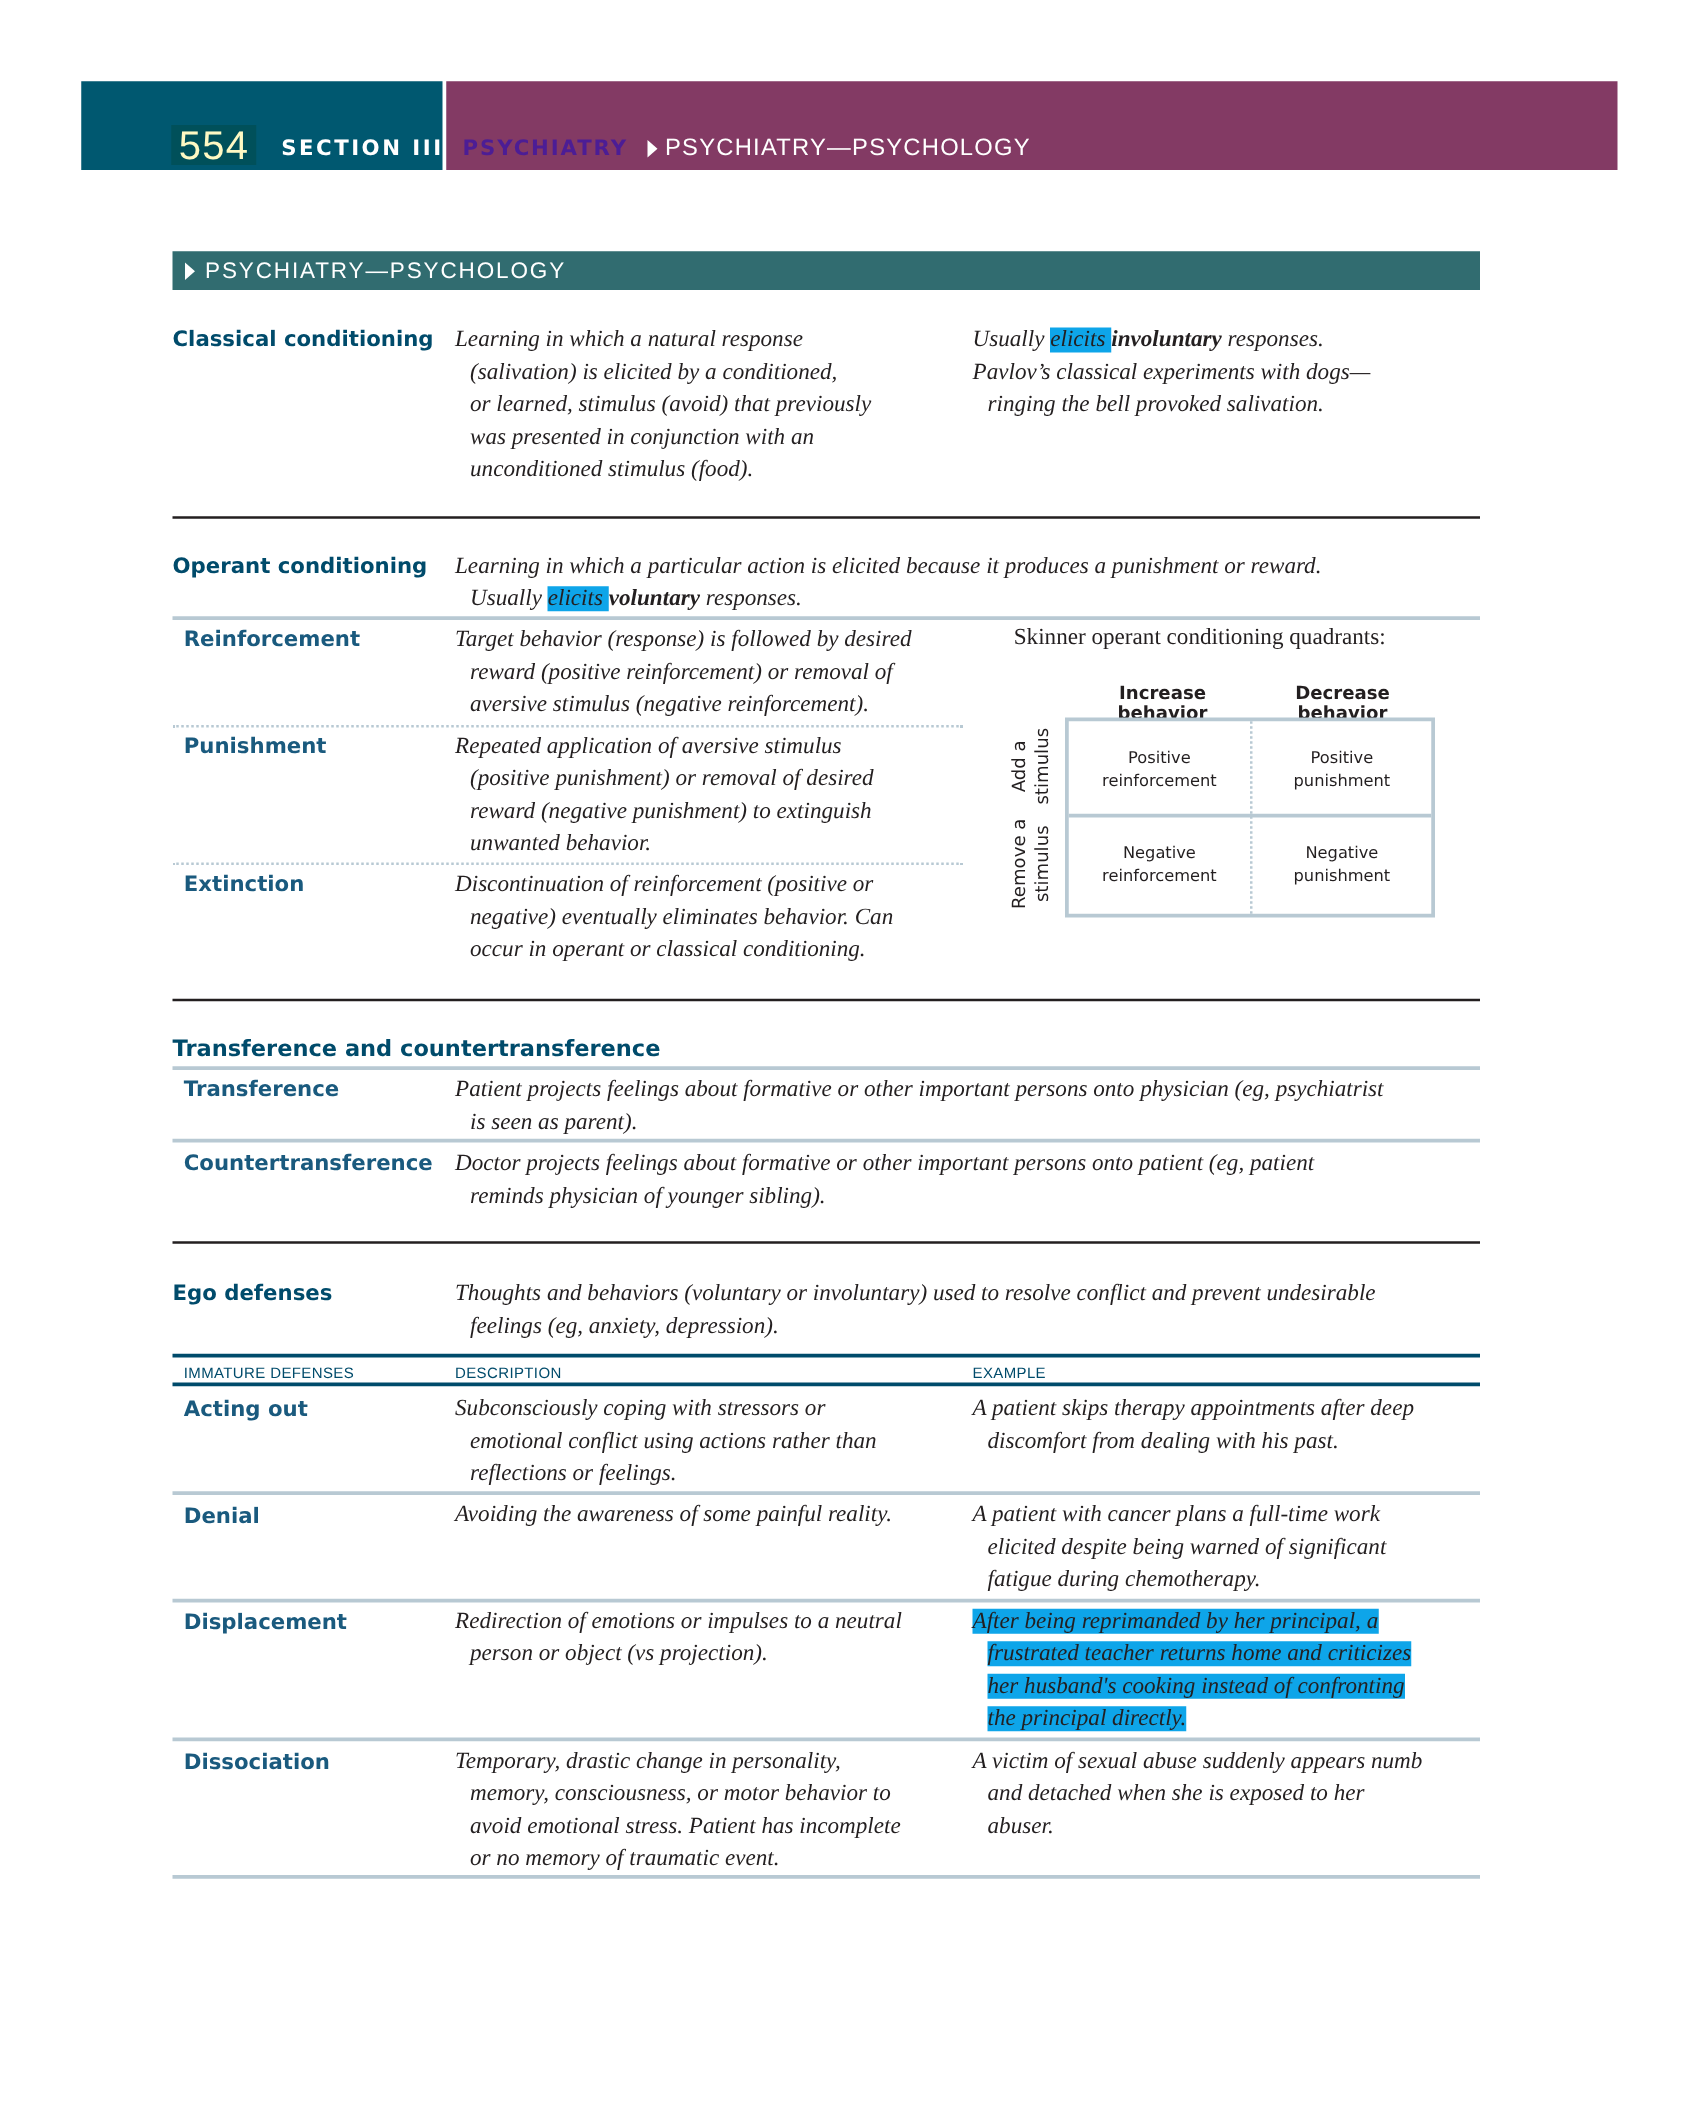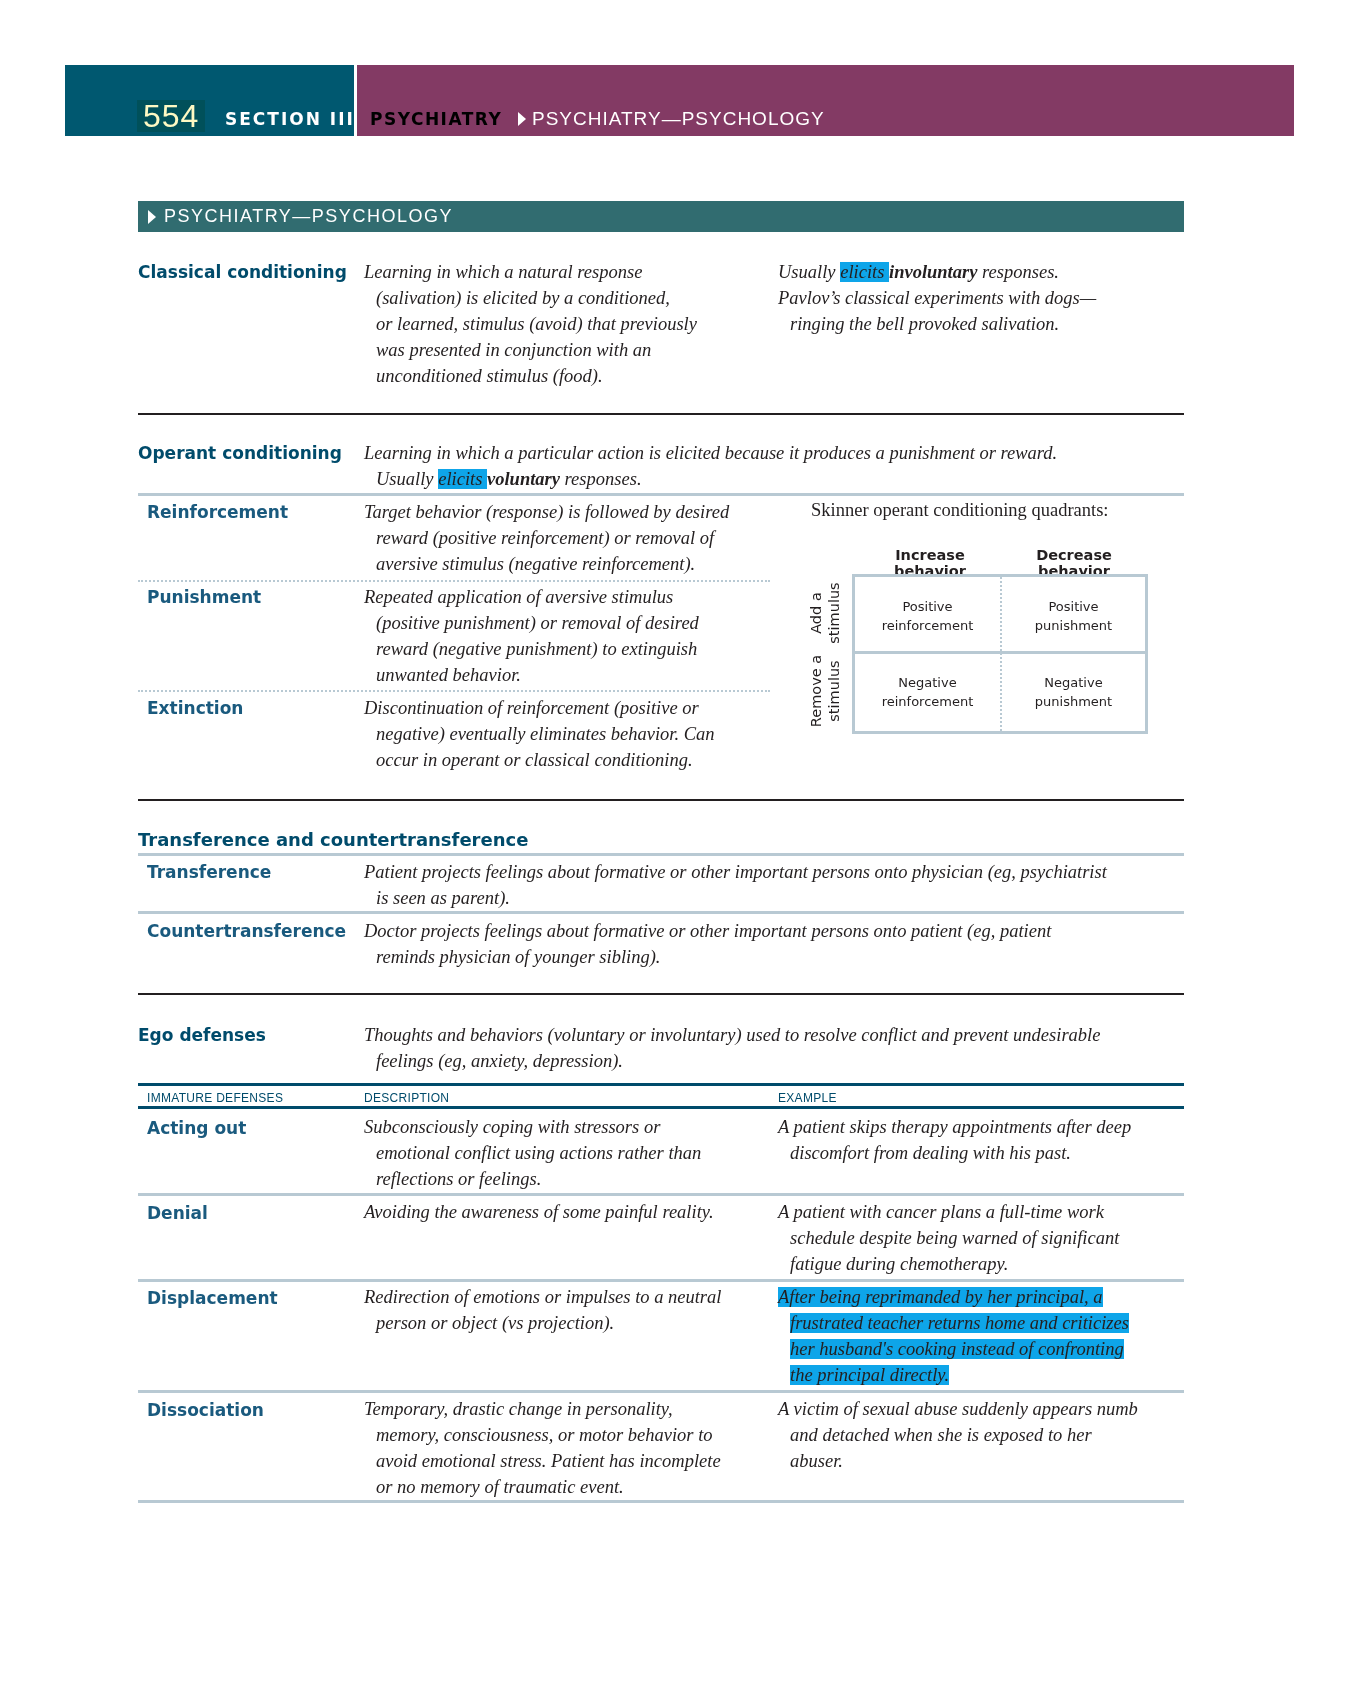--- a/index.html
+++ b/index.html
@@ -3,21 +3,21 @@
 <meta charset="utf-8">
 <style>
   html,body{margin:0;padding:0;background:#fff;}
   body{width:1356px;height:1698px;position:relative;overflow:hidden;font-family:"Liberation Serif","DejaVu Serif",serif;color:#231f20;}
   .abs{position:absolute;}
   
   .hdr-teal{left:65px;top:65px;width:289px;height:71px;background:#005870;}
   .hdr-purple{left:357px;top:65px;width:937px;height:71px;background:#833a64;}
   .pgnum{left:109px;top:100px;height:32px;padding:0 6px;background:#00505a;color:#fef9c3;font-family:"Liberation Sans","DejaVu Sans",sans-serif;font-size:32px;line-height:32px;letter-spacing:1px;margin-left:28px;}
   .sect{left:225px;top:109px;color:#fff;font-family:"DejaVu Sans","Liberation Sans",sans-serif;font-weight:bold;font-size:17px;letter-spacing:2px;}
-  .psy{left:370px;top:109px;color:#000000;font-family:"DejaVu Sans","Liberation Sans",sans-serif;font-weight:bold;font-size:17px;letter-spacing:1.5px;text-align:right;}
+  .psy{left:370px;top:109px;color:#4c1d95;font-family:"DejaVu Sans","Liberation Sans",sans-serif;font-weight:bold;font-size:17px;letter-spacing:1.5px;text-align:right;}
   .crumb{left:518px;top:108px;color:#fff;font-family:"Liberation Sans","DejaVu Sans",sans-serif;font-size:19px;letter-spacing:1px;display:flex;align-items:center;gap:6px;}
   .tri{width:0;height:0;border-top:7px solid transparent;border-bottom:7px solid transparent;border-left:8px solid #fff;display:inline-block;}
   .bar2{left:138px;top:201px;width:1046px;height:31px;background:#316c70;color:#fff;font-family:"Liberation Sans","DejaVu Sans",sans-serif;font-size:18px;letter-spacing:1.5px;display:flex;align-items:center;gap:8px;padding-left:10px;box-sizing:border-box;}
   
   .term{font-family:"DejaVu Sans","Liberation Sans",sans-serif;font-weight:bold;color:#004b6b;font-size:17px;}
   .sub{font-family:"DejaVu Sans","Liberation Sans",sans-serif;font-weight:bold;color:#1a5a7e;font-size:17px;}
   .txt{font-size:18.5px;line-height:26px;font-style:italic;}
   .txt p{margin:0;padding-left:12px;text-indent:-12px;}
   .hl{background:#0ea5e9;}
   .b{font-weight:bold;}
@@ -136,21 +136,21 @@
 <div class="abs txt" style="left:778px;top:1114px;width:410px;">
   <p><span>A patient skips therapy appointments after deep</span><br><span>discomfort from dealing with his past.</span></p>
 </div>
 <div class="abs rule-blue" style="left:138px;top:1193px;width:1046px;"></div>
 
 <div class="abs sub" style="left:147px;top:1203px;">Denial</div>
 <div class="abs txt" style="left:364px;top:1199px;width:410px;">
   <p><span>Avoiding the awareness of some painful reality.</span></p>
 </div>
 <div class="abs txt" style="left:778px;top:1199px;width:410px;">
-  <p><span>A patient with cancer plans a full-time work</span><br><span>schedule despite being warned of significant</span><br><span>fatigue during chemotherapy.</span></p>
+  <p><span>A patient with cancer plans a full-time work</span><br><span>elicited despite being warned of significant</span><br><span>fatigue during chemotherapy.</span></p>
 </div>
 <div class="abs rule-blue" style="left:138px;top:1279px;width:1046px;"></div>
 
 <div class="abs sub" style="left:147px;top:1288px;">Displacement</div>
 <div class="abs txt" style="left:364px;top:1284px;width:410px;">
   <p><span>Redirection of emotions or impulses to a neutral</span><br><span>person or object (vs projection).</span></p>
 </div>
 <div class="abs txt" style="left:778px;top:1284px;width:410px;">
   <p><span class="hl">After being reprimanded by her principal, a</span><br><span class="hl">frustrated teacher returns home and criticizes</span><br><span class="hl">her husband's cooking instead of confronting</span><br><span class="hl">the principal directly.</span></p>
 </div>

